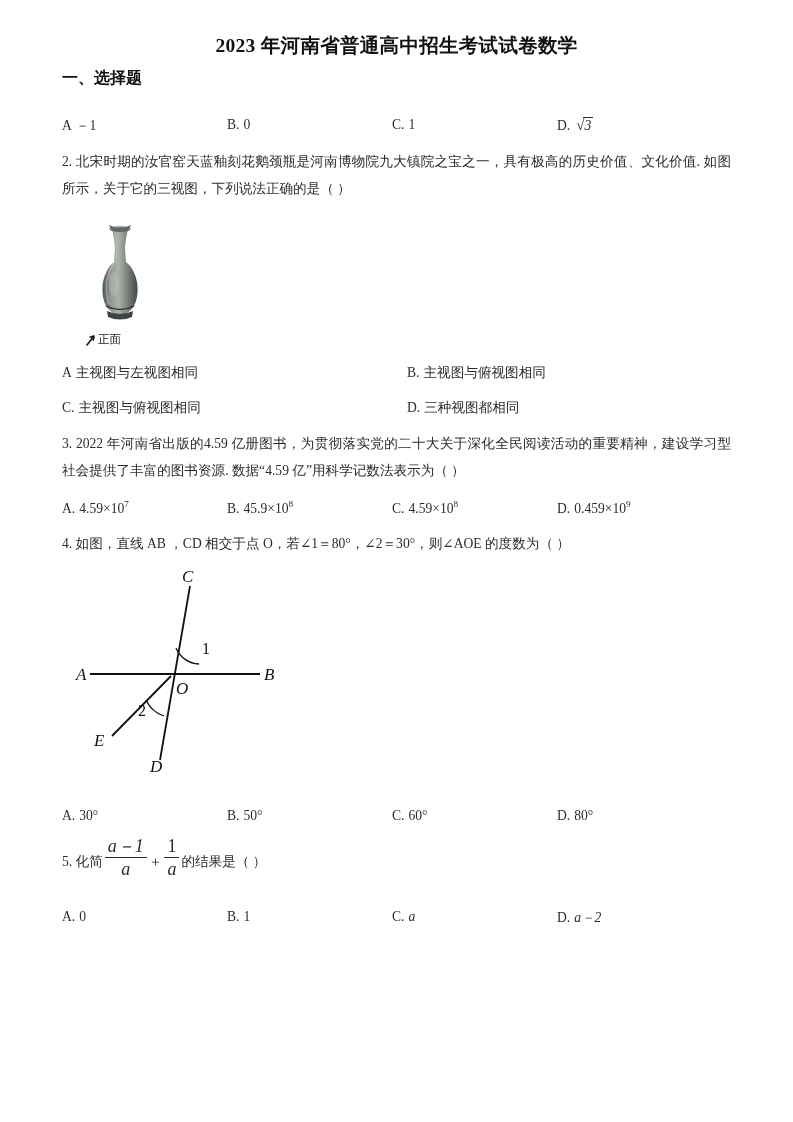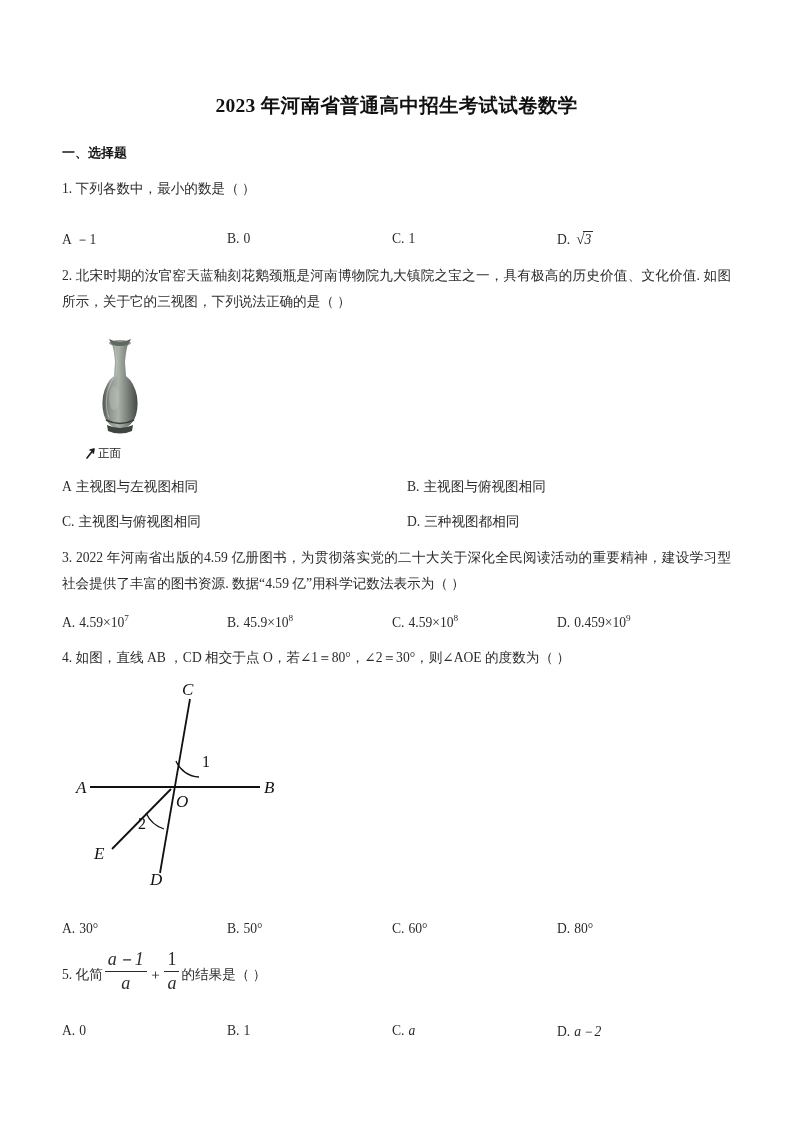--- a/index.html
+++ b/index.html
@@ -21,27 +21,27 @@
     position: relative;
     box-sizing: border-box;
     padding: 0 62px;
   }
   .doc-title {
     text-align: center;
     font-size: 19.5px;
     font-weight: bold;
     letter-spacing: 0.3px;
     margin: 0;
-    padding-top: 92px;
+    padding-top: 32px;
     color: #111;
   }
   .section-head {
-    font-size: 13px;
+    font-size: 16px;
     font-weight: bold;
-    margin-top: 25px;
+    margin-top: 9px;
     color: #111;
   }
   .q-text {
     font-size: 13.6px;
     line-height: 1.95;
     margin-top: 14px;
     color: #2b2b2b;
     text-align: justify;
   }
   .q-text.tight { margin-top: 11px; }
@@ -111,21 +111,20 @@
 </style>
 </head>
 <body>
 
 <div class="page">
 
   <h1 class="doc-title">2023 年河南省普通高中招生考试试卷数学</h1>
 
   <div class="section-head">一、选择题</div>
 
-  <div class="q-text">1. 下列各数中，最小的数是（   ）</div>
   <div class="opts">
     <div class="opt">
       <span class="lbl">A</span><span>－1</span>
     </div>
     <div class="opt">
       <span class="lbl">B.</span><span>0</span>
     </div>
     <div class="opt">
       <span class="lbl">C.</span><span>1</span>
     </div>

